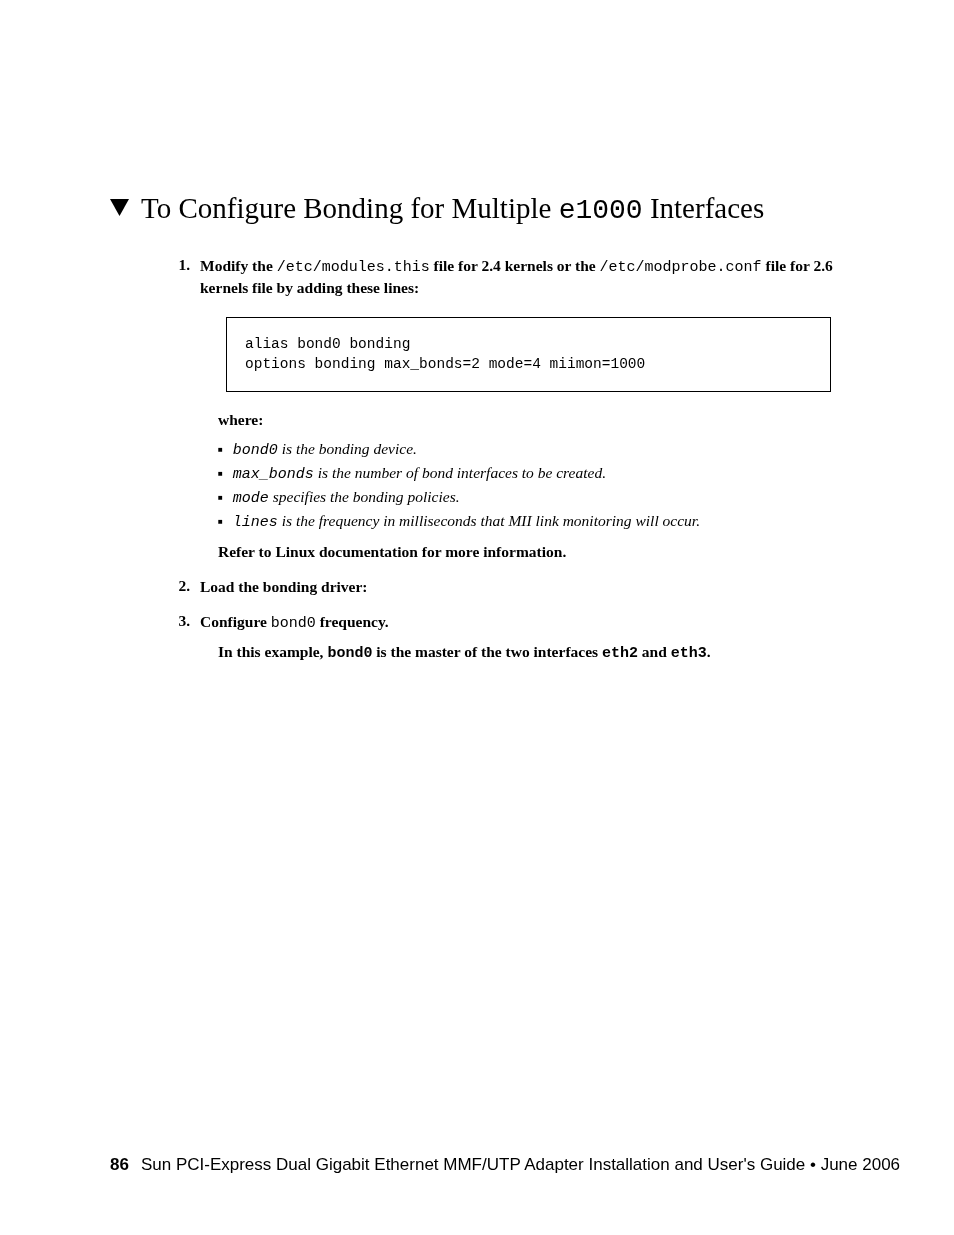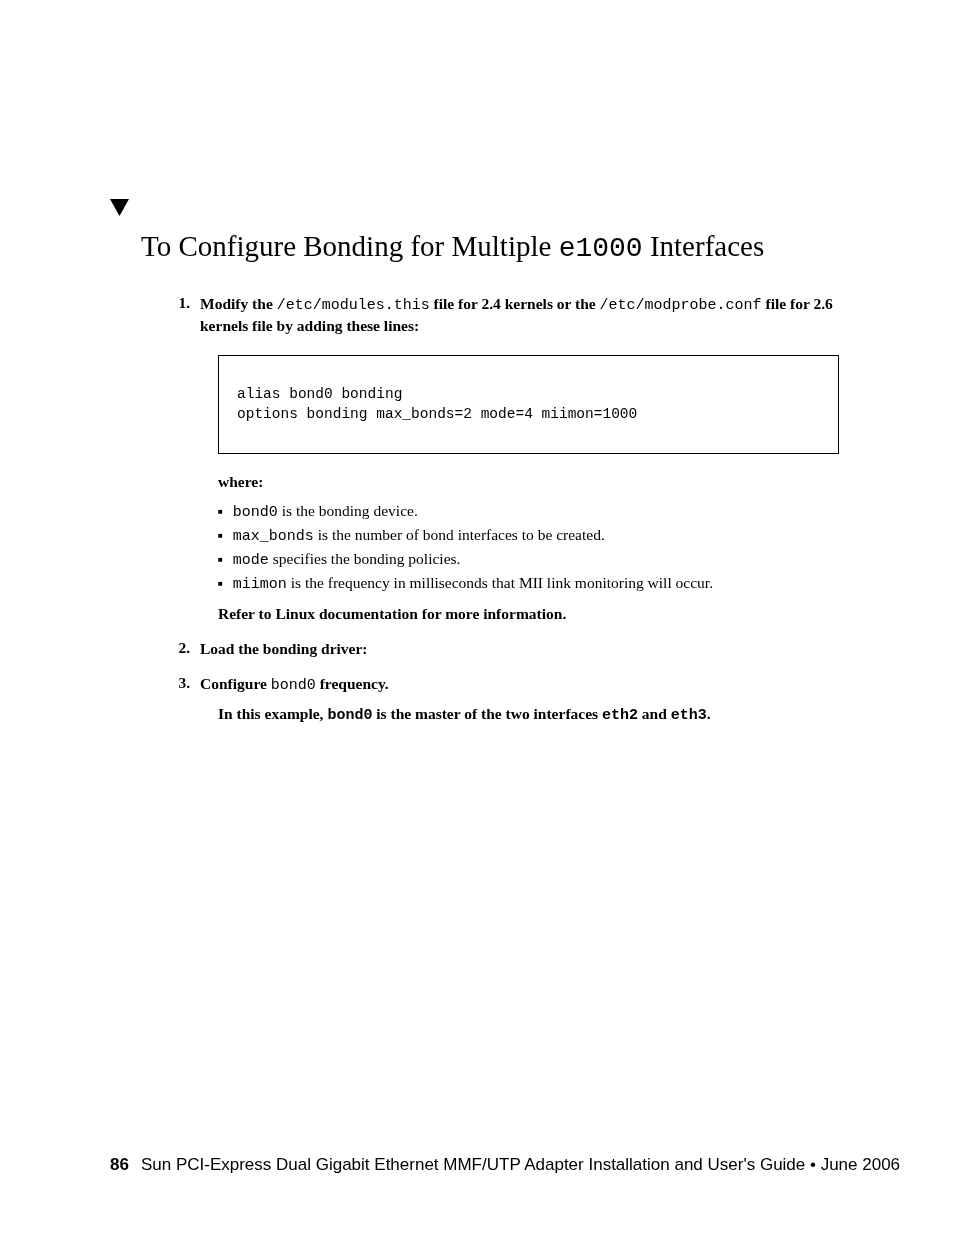--- a/index.html
+++ b/index.html
@@ -26,21 +26,20 @@
 }
 .heading-arrow {
   flex: 0 0 auto;
   margin-right: 12px;
   margin-top: 9px;
 }
 .heading-text {
   font-size: 29px;
   line-height: 1.25;
   font-weight: 400;
-  margin-top: 38px;
 }
 .heading-text .mono {
   font-family: "Courier New", Courier, monospace;
   font-size: 28px;
 }
 .step {
   display: flex;
   margin-bottom: 6px;
 }
 .step-num {
@@ -61,42 +60,43 @@
 .step-body .mono {
   font-family: "Courier New", Courier, monospace;
   font-size: 15px;
   font-weight: normal;
 }
 .indent {
   margin-left: 108px;
 }
 .codebox {
   border: 1.5px solid #000;
-  padding: 28px 18px;
+  padding: 16px 18px;
   font-family: "Courier New", Courier, monospace;
   font-size: 14.5px;
   line-height: 1.4;
   white-space: pre;
-  margin: 18px 0;
+  margin: 18px 8px;
 }
 .codebox .cmd-bold { font-weight: bold; }
 .para {
   font-size: 15.5px;
   line-height: 1.35;
   margin: 8px 0;
   font-weight: bold;
 }
 .para .mono {
   font-family: "Courier New", Courier, monospace;
   font-size: 15px;
 }
 ul.bulleted {
   list-style: none;
   padding: 0;
   margin: 6px 0 8px 0;
+  font-style: italic;
 }
 ul.bulleted li {
   font-size: 15.5px;
   line-height: 1.35;
   margin: 2px 0;
   display: flex;
 }
 ul.bulleted li::before {
   content: "■";
   font-size: 8px;
@@ -153,21 +153,21 @@
       <li>
           <span><span class="mono">bond0</span><span> is the bonding device.</span></span>
         </li>
       <li>
           <span><span class="mono">max_bonds</span><span> is the number of bond interfaces to be created.</span></span>
         </li>
       <li>
           <span><span class="mono">mode</span><span> specifies the bonding policies.</span></span>
         </li>
       <li>
-          <span><span class="mono">miimon</span><span> is the frequency in milliseconds that MII link monitoring will occur.</span></span>
+          <span><span class="mono">lines</span><span> is the frequency in milliseconds that MII link monitoring will occur.</span></span>
         </li>
     </ul>
 
     <div class="para">Refer to Linux documentation for more information.</div>
   </div>
 
   <div class="step" style="margin-top:14px">
     <div class="step-num">2.</div>
     <div class="step-body">
       <span class="bold">Load the bonding driver:</span>

